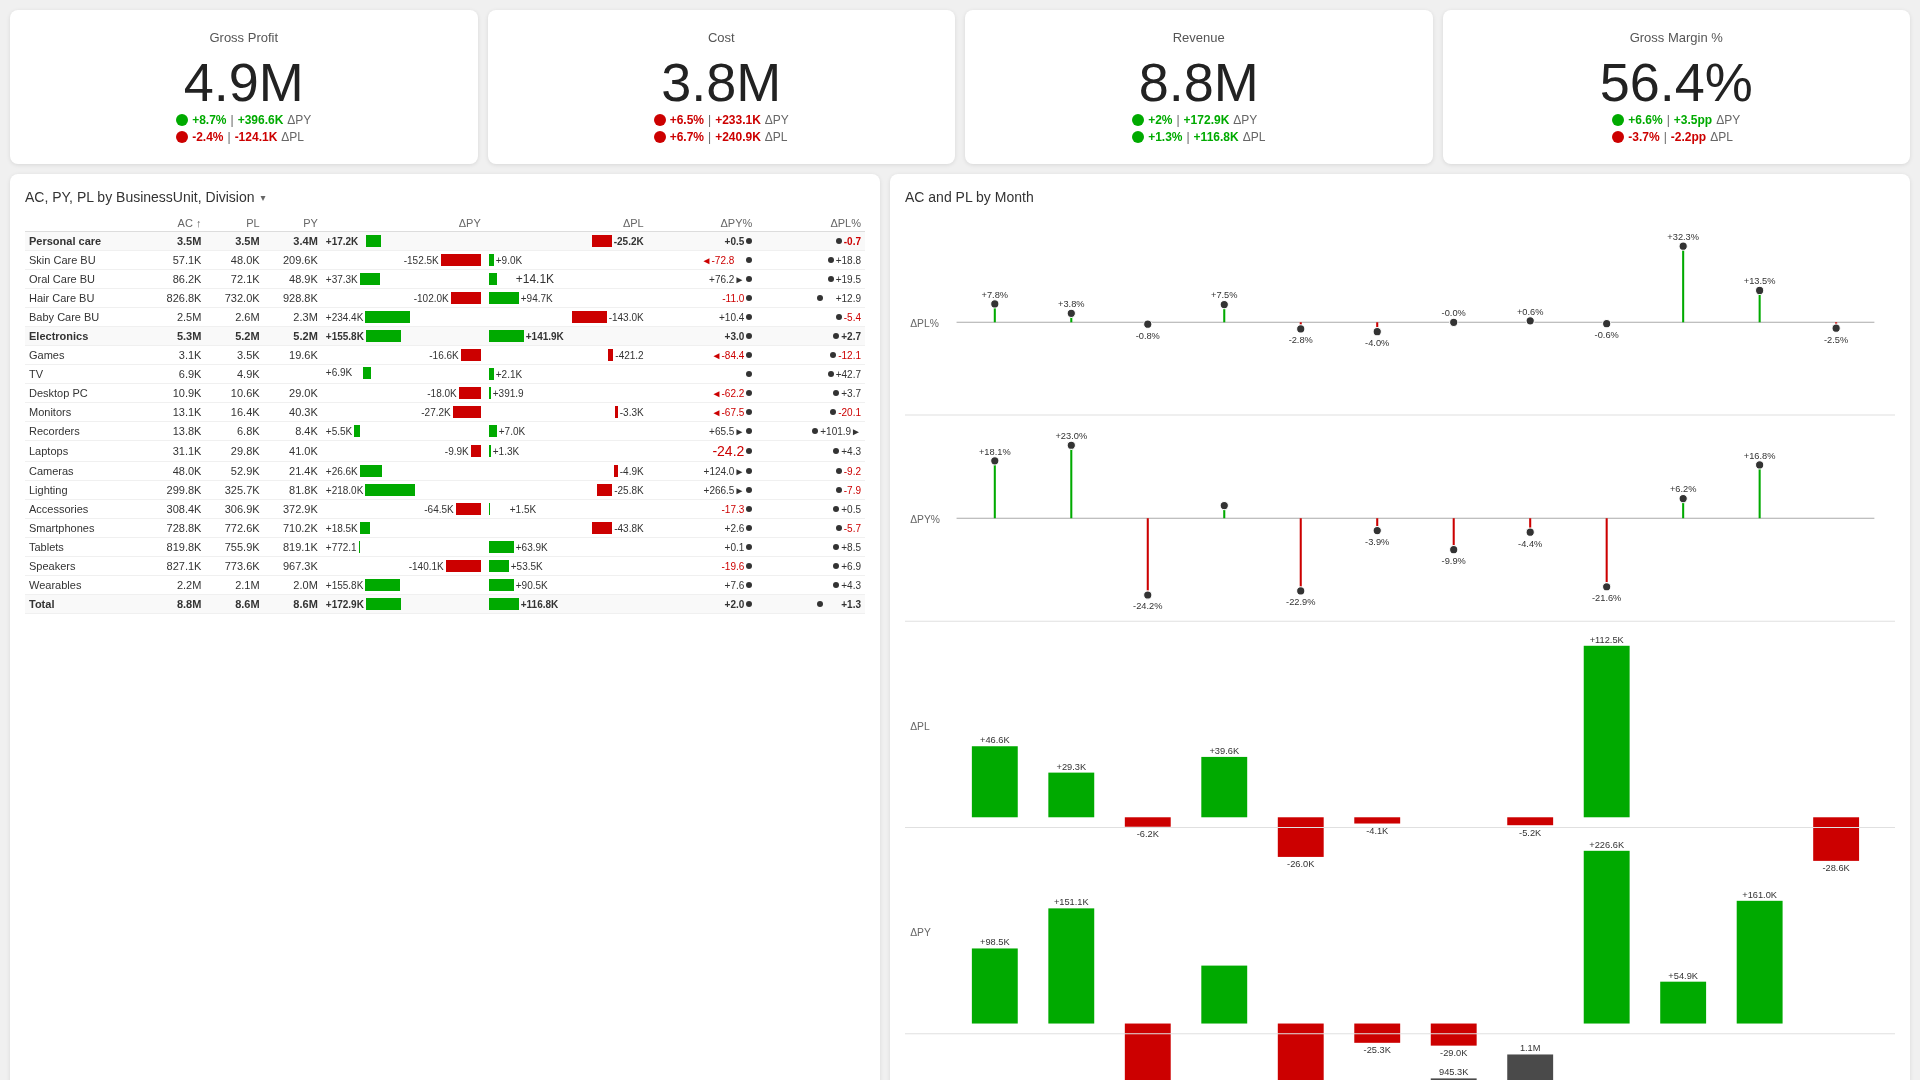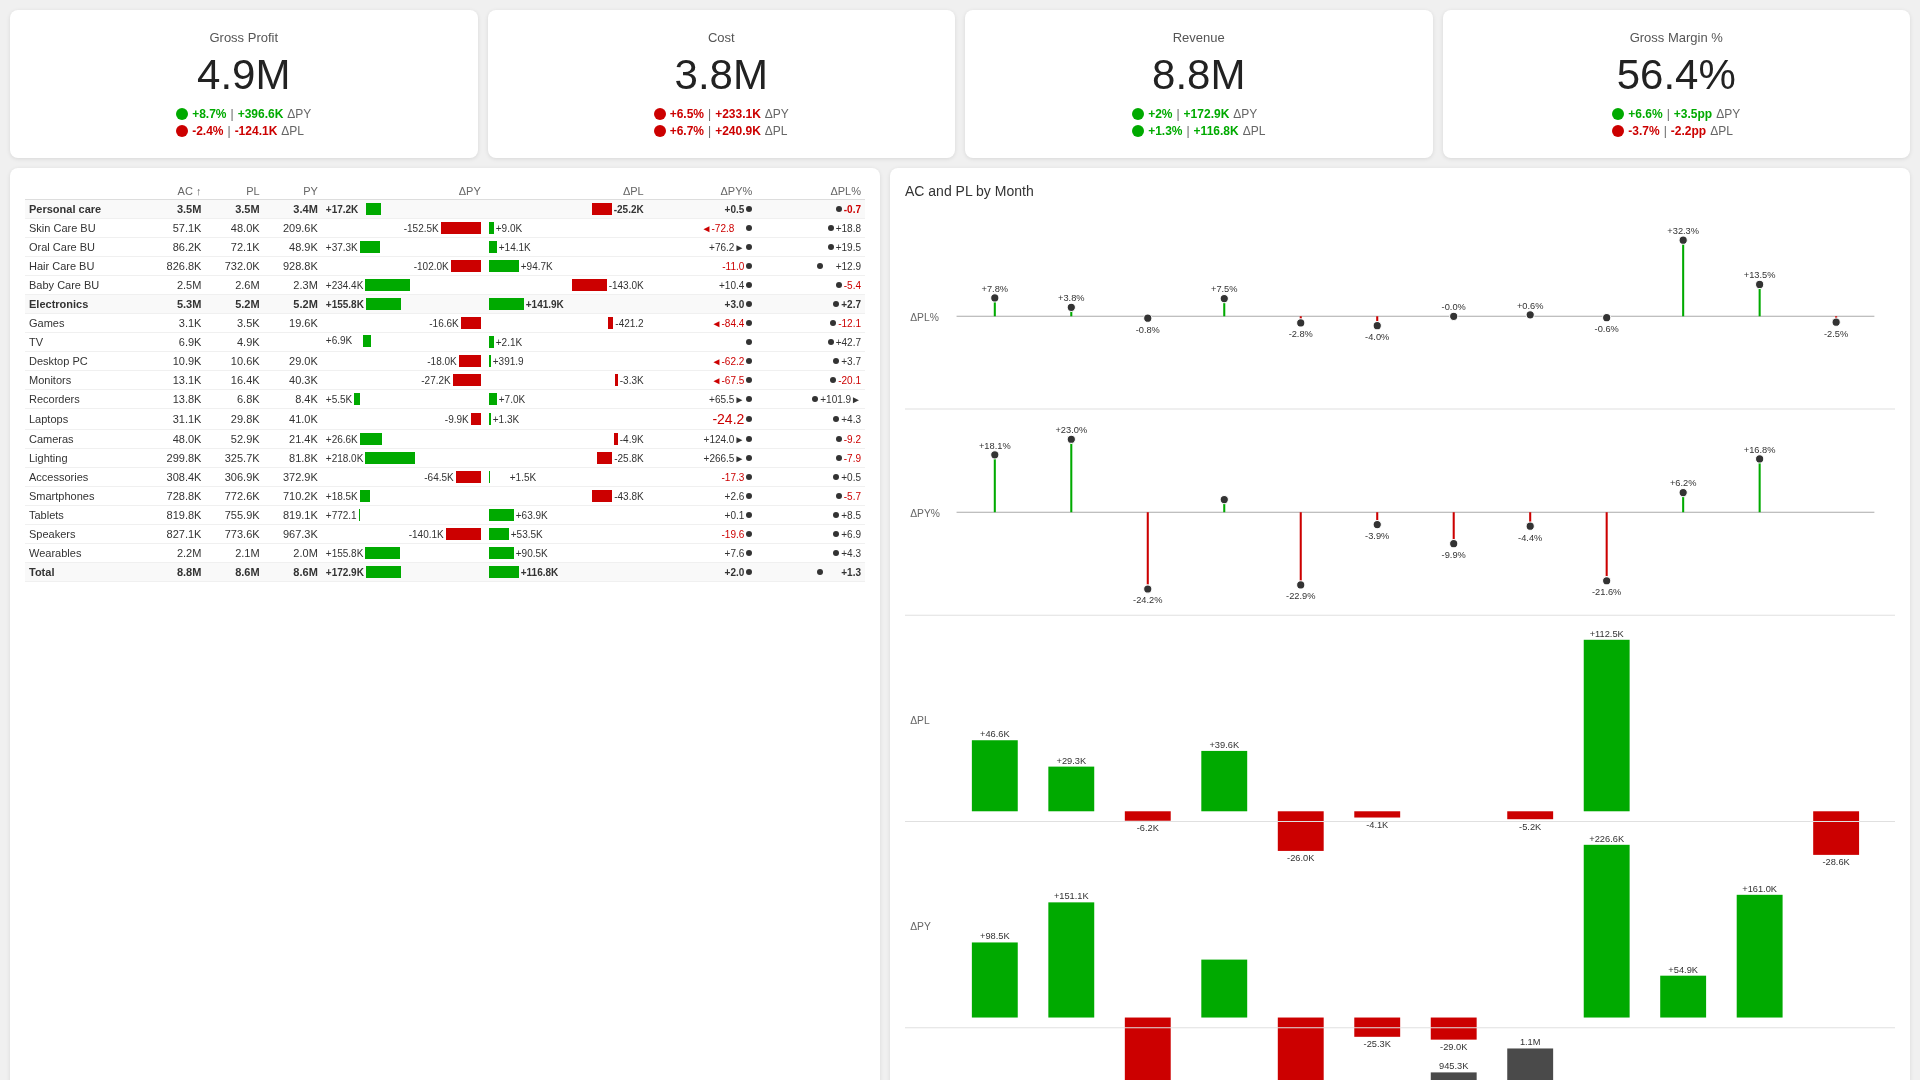--- a/index.html
+++ b/index.html
@@ -4,21 +4,21 @@
   <style>
     * { box-sizing: border-box; margin: 0; padding: 0; }
     body { background: #f0f0f0; font-family: 'Segoe UI', Arial, sans-serif; font-size: 12px; color: #333; width: 1920px; height: 1080px; overflow: hidden; }
     
     .dashboard { display: flex; flex-direction: column; height: 1080px; padding: 10px; gap: 10px; }
     
     .top-row { display: flex; gap: 10px; height: 200px; }
     
     .kpi-card { background: white; border-radius: 8px; flex: 1; display: flex; flex-direction: column; align-items: center; justify-content: center; padding: 20px; box-shadow: 0 1px 4px rgba(0,0,0,0.1); }
     .kpi-title { font-size: 13px; color: #555; margin-bottom: 6px; }
-    .kpi-value { font-size: 42px; font-weight: 300; color: #222; margin-bottom: 8px; }
+    .kpi-value { font-size: 54px; font-weight: 300; color: #222; margin-bottom: 0; }
     .kpi-deltas { display: flex; flex-direction: column; gap: 3px; font-size: 12px; }
     .kpi-delta-row { display: flex; align-items: center; gap: 4px; }
     .delta-green { color: #00aa00; font-weight: 600; }
     .delta-red { color: #cc0000; font-weight: 600; }
     .delta-label { color: #666; }
     .circle-green { width: 12px; height: 12px; border-radius: 50%; background: #00aa00; display: inline-block; }
     .circle-red { width: 12px; height: 12px; border-radius: 50%; background: #cc0000; display: inline-block; }
     
     .bottom-row { display: flex; gap: 10px; flex: 1; }
     
@@ -122,20 +122,24 @@
       <span class="delta-red">-2.2pp</span>
       <span class="delta-label">ΔPL</span>
     </div>
         </div>
       </div>
     </div>
 
   <div class="bottom-row">
 
     <div class="table-panel">
+      <div class="table-header">
+        <span>AC, PY, PL by BusinessUnit, Division</span>
+        <span class="dropdown-icon">▾</span>
+      </div>
       <table class="data-table">
         <thead id="table-head">
             <tr>
               <th class="left" style="min-width:90px"></th>
   <th>AC ↑</th>
   <th>PL</th>
   <th>PY</th>
   <th style="min-width:120px">ΔPY</th>
   <th style="min-width:120px">ΔPL</th>
   <th style="min-width:80px">ΔPY%</th>
@@ -210,21 +214,21 @@
     <td>48.9K</td>
     <td>
                 <div style="display:flex;align-items:center;height:14px;gap:2px;justify-content:flex-start">
       <span style="font-size:10px;color:#333;white-space:nowrap;">+37.3K</span>
       <div style="width:20px;height:12px;background:#00aa00;display:inline-block;"></div>
     </div>
               </td>
     <td>
                 <div style="display:flex;align-items:center;height:14px;gap:2px;justify-content:flex-start">
       <div style="width:8px;height:12px;background:#00aa00;display:inline-block;"></div>
-      <span style="font-size:10px;color:#333;white-space:nowrap;">+14.1K</span>
+      <span style="font-size:12px;color:#333;white-space:nowrap;margin-left:17px;">+14.1K</span>
     </div>
               </td>
     <td>
                 <div style="display:flex;align-items:center;gap:2px;justify-content:flex-end;font-size:10px;">
     <span style="color:#333;">+76.2►</span>
     <div style="width:6px;height:6px;border-radius:50%;background:#333;flex-shrink:0;"></div>
   </div>
               </td>
     <td>
                 <div style="display:flex;align-items:center;gap:2px;justify-content:flex-end;font-size:10px;">

